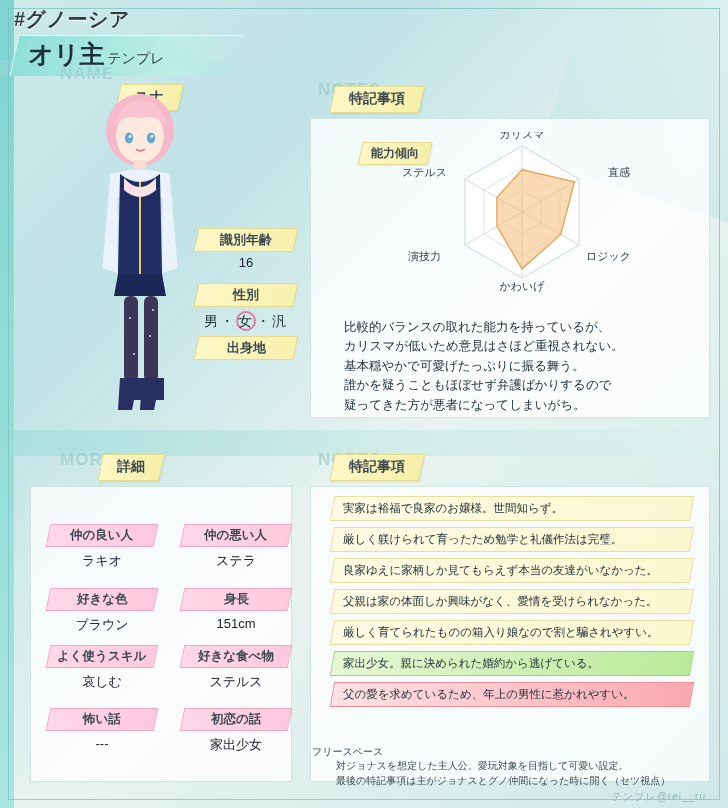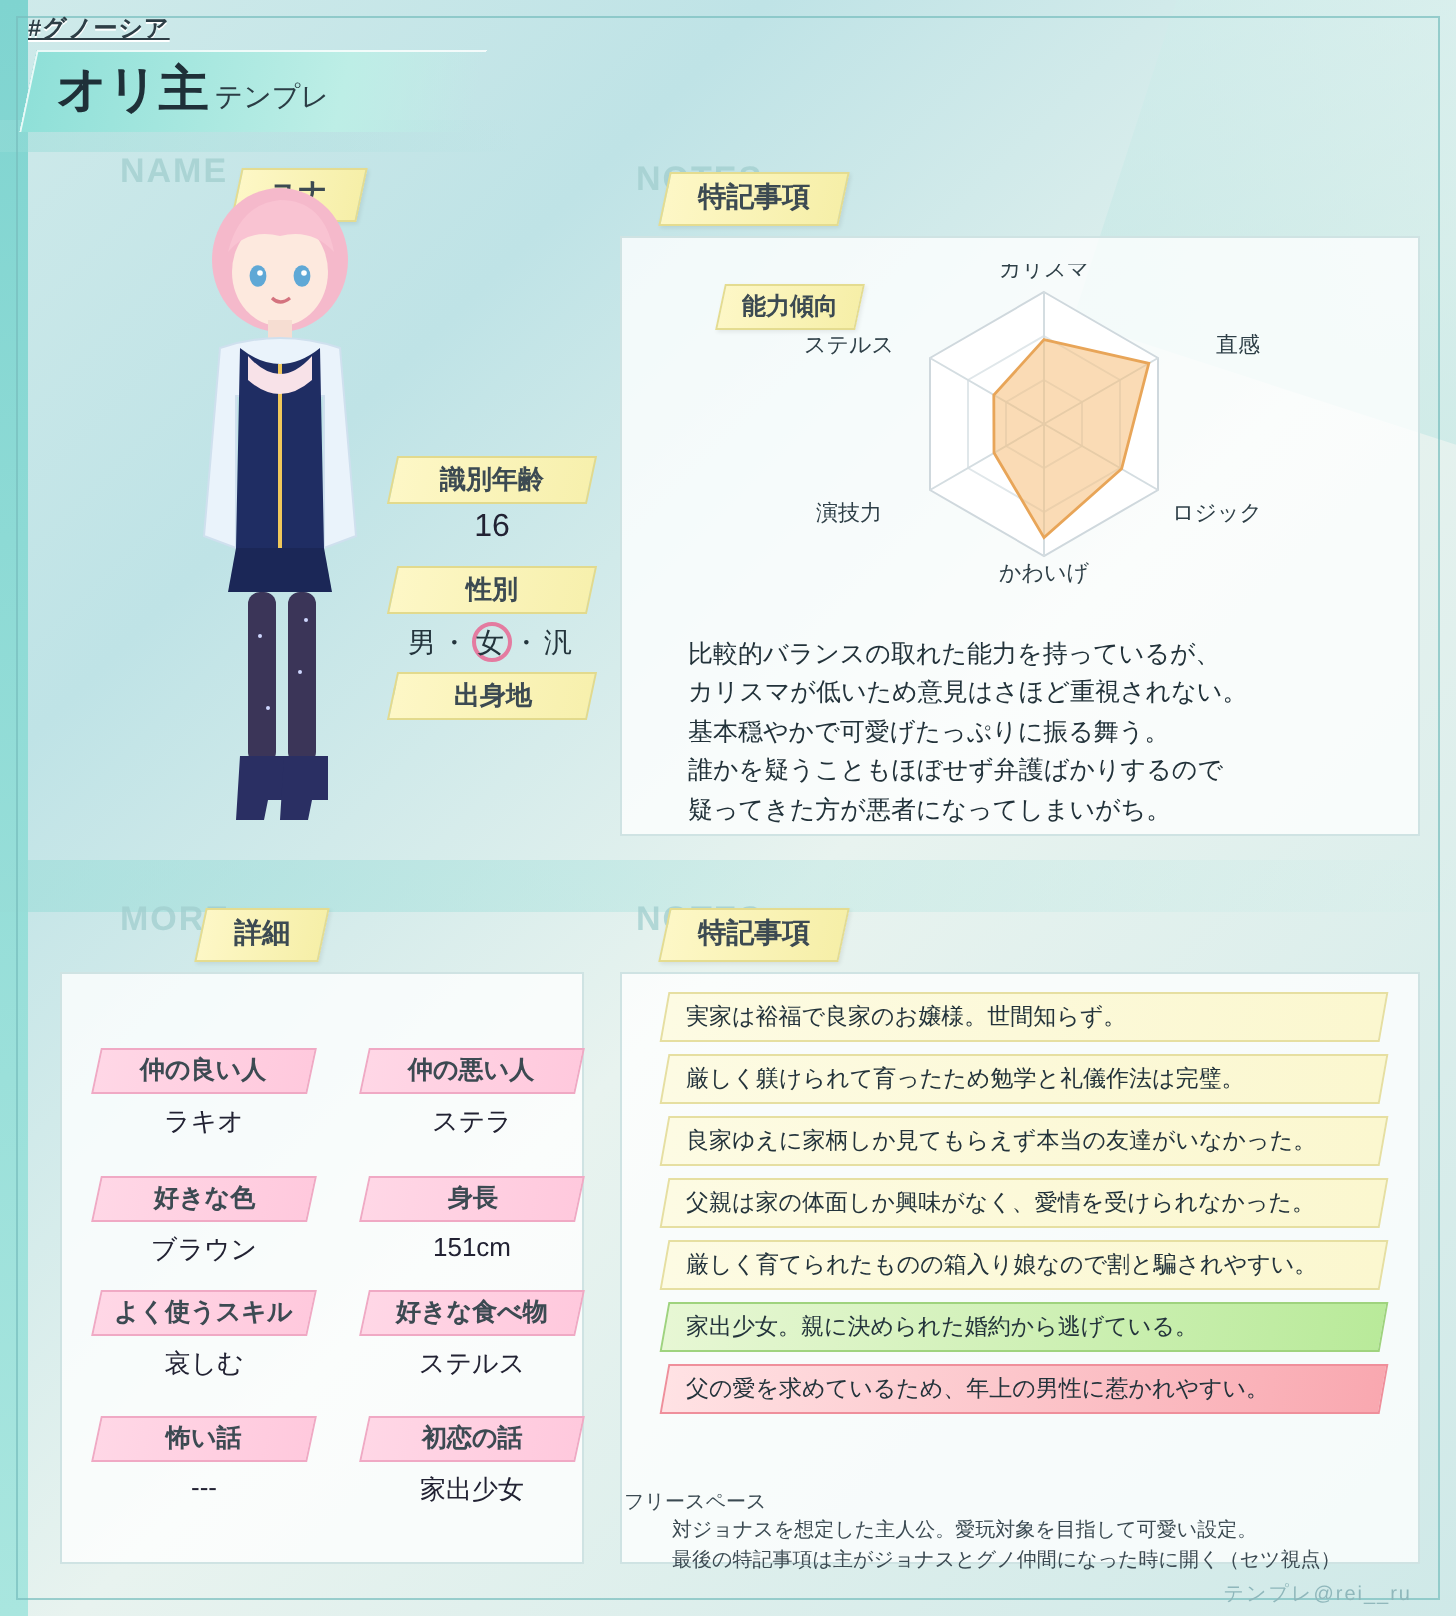--- a/index.html
+++ b/index.html
@@ -32,23 +32,22 @@
     background: linear-gradient(90deg, rgba(150,220,215,.5), rgba(214,240,235,0));
   }
   .frame {
     position:absolute; left:8px; top:8px; right:8px; bottom:8px;
     border:1px solid rgba(120,190,190,.7);
   }
 
   
   .hdr { position:absolute; left:14px; top:6px; width:240px; }
   .hdr .tag {
-    font-size:12px; font-weight:bold; color:#2d3e46; letter-spacing:.5px;
+    font-size:20px; font-weight:bold; color:#2d3e46; letter-spacing:.5px;
     text-shadow: 0 1px 0 #fff;
-    text-decoration: underline;
   }
   .hdr .titlewrap {
     margin-top:2px;
     background: linear-gradient(90deg,#8fe0d8,#bdeee6 70%, rgba(189,238,230,0));
     padding:3px 10px 5px 14px;
     transform: skewX(-12deg);
     width:225px;
     box-shadow: 1px 1px 0 rgba(255,255,255,.8) inset;
   }
   .hdr .titlewrap span { display:inline-block; transform: skewX(12deg); }
@@ -81,21 +80,21 @@
 
   
   .infolabel {
     background: linear-gradient(90deg,#fdf7c6,#f7f0ad);
     border:1px solid #e2da8d;
     font-size:13px; font-weight:bold; color:#3c4a52;
     text-align:center; padding:2px 6px;
     transform: skewX(-12deg);
   }
   .infolabel span { display:inline-block; transform: skewX(12deg); }
-  .infoval { text-align:center; font-size:16px; color:#223; margin-top:3px; }
+  .infoval { text-align:center; font-size:13px; color:#223; margin-top:3px; }
 
   
   .notebox {
     position:absolute;
     background: rgba(255,255,255,.85);
     border:1px solid #d5e6e4;
     font-size:12.5px; line-height:1.55; color:#22323a;
     padding:8px 10px;
   }
 
@@ -157,21 +156,21 @@
 <div class="bg-band2"></div>
 <div class="frame"></div>
 
 <div class="hdr">
   <div class="tag">#グノーシア</div>
   <div class="titlewrap">
     <span class="t1">オリ主</span><span class="t2">テンプレ</span>
   </div>
 </div>
 
-<div class="ghost" style="left:60px; top:76px;">NAME</div>
+<div class="ghost" style="left:60px; top:64px;">NAME</div>
 <div style="position:absolute; left:118px; top:84px;">
   <div class="ribbon"><span>ユナ</span></div>
 </div>
 
 <div class="char">
   <svg width="165" height="360" viewBox="0 0 165 360">
 
     <ellipse cx="82" cy="52" rx="34" ry="36" fill="#f5b9cb"></ellipse>
 
     <ellipse cx="82" cy="58" rx="24" ry="27" fill="#fde9de"></ellipse>

